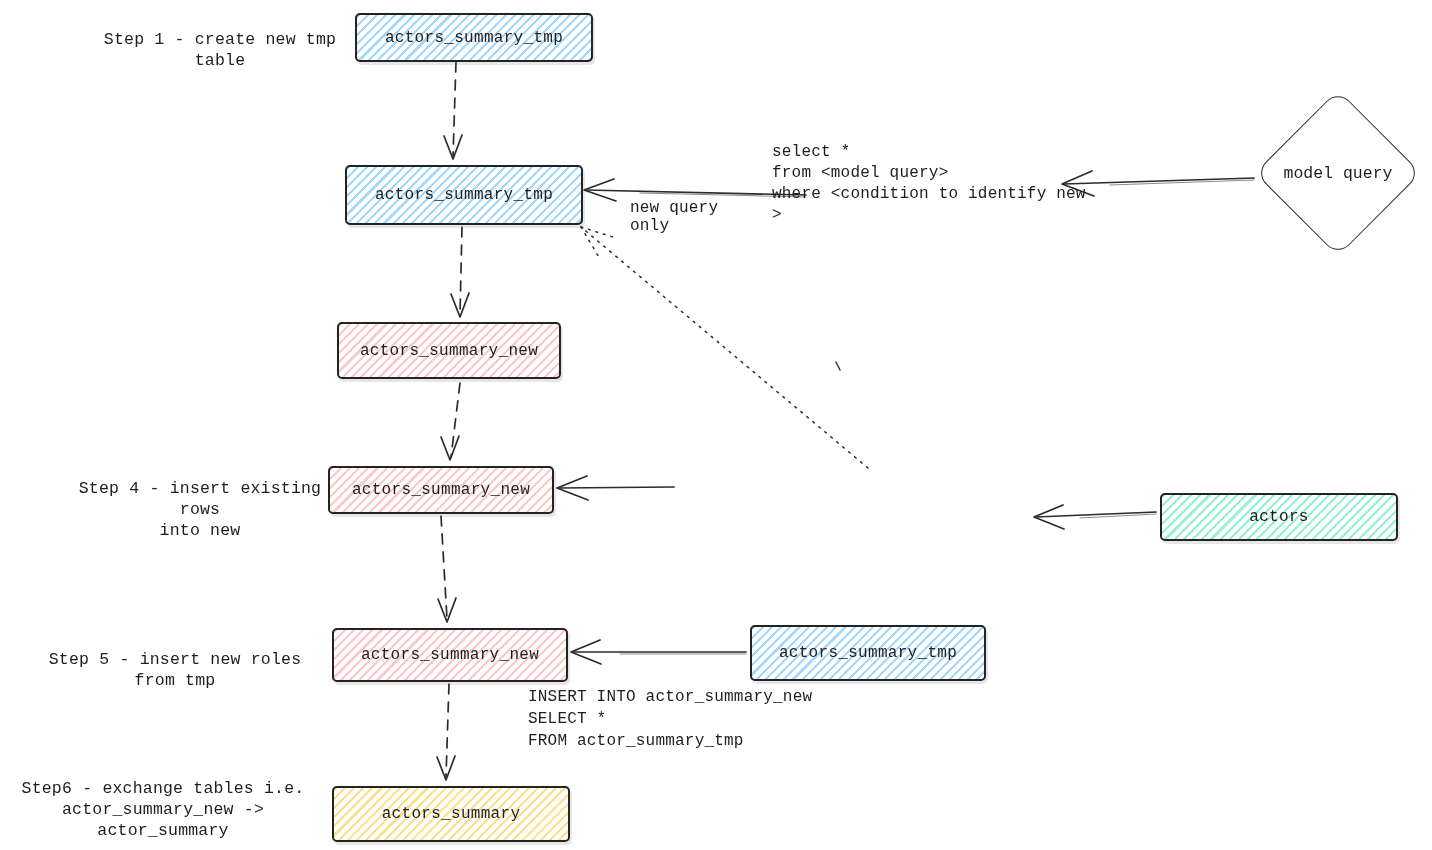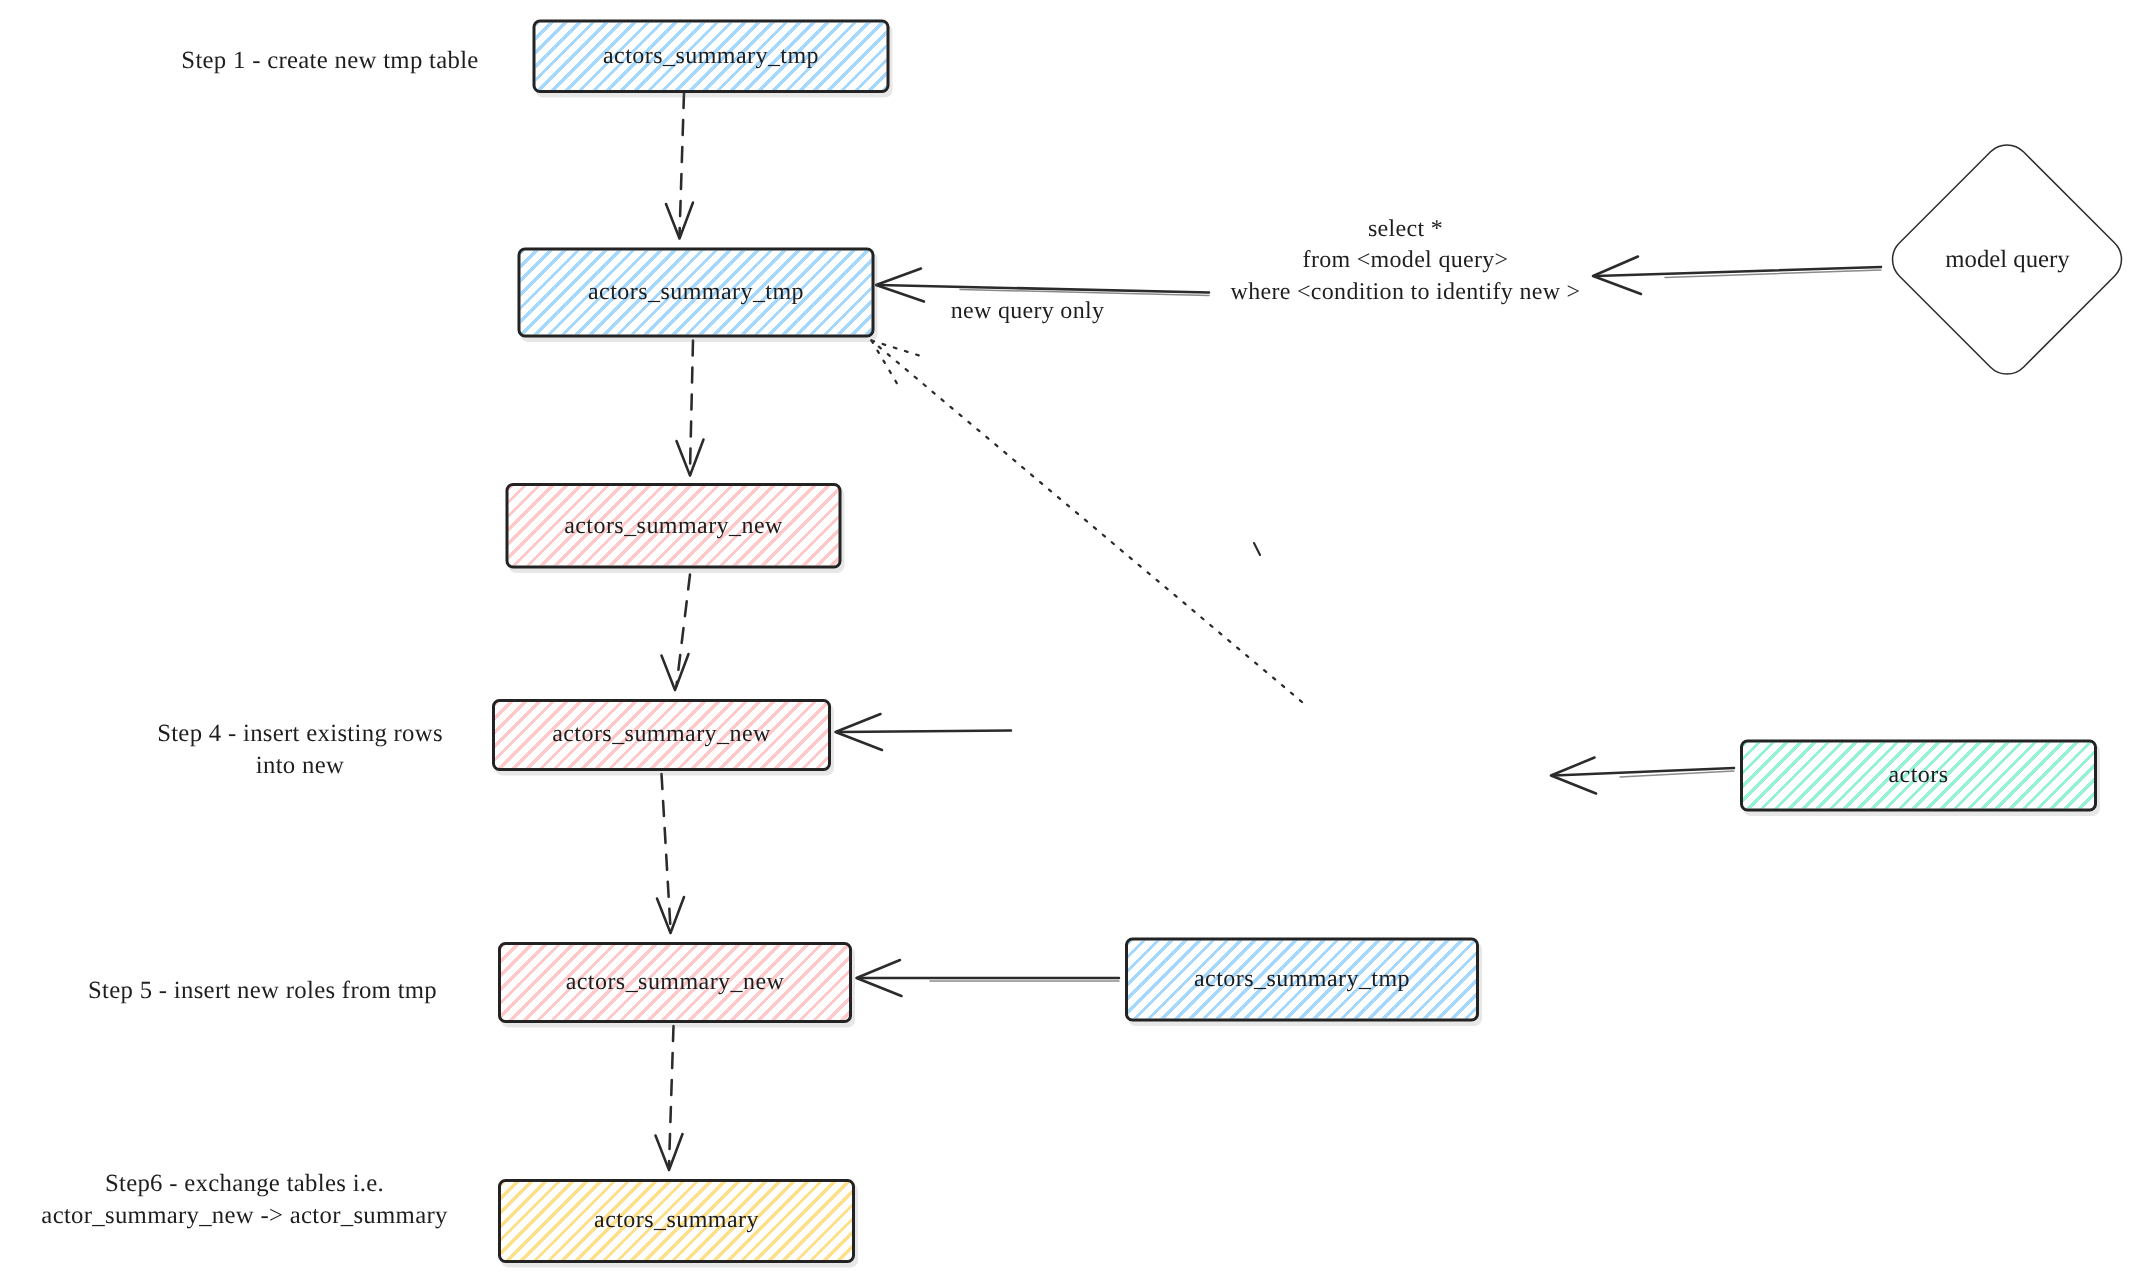--- a/index.html
+++ b/index.html
@@ -1,37 +1,37 @@
 <!DOCTYPE html>
 <html><head>
 <meta charset="utf-8">
 <style>
   html,body{margin:0;padding:0;background:#ffffff;}
   #canvas{
     position:relative;width:1432px;height:850px;background:#ffffff;overflow:hidden;
-    font-family:Liberation Serif, serif;color:#1e1e1e;
+    font-family:Liberation Mono, monospace;color:#1e1e1e;
   }
   .lbl{position:absolute;text-align:center;font-size:16.5px;line-height:21px;letter-spacing:.2px;}
   .node{
     position:absolute;box-sizing:border-box;border:2px solid #232323;border-radius:5px;
     display:flex;align-items:center;justify-content:center;
     font-size:16px;letter-spacing:.3px;background-color:#ffffff;
     box-shadow:2px 3px 0 rgba(120,120,120,.18);
   }
   .hatch-blue{background-image:repeating-linear-gradient(135deg,#a5d8ff 0 2.2px,rgba(255,255,255,0) 2.2px 6.5px);}
   .hatch-pink{background-image:repeating-linear-gradient(135deg,#ffc9c9 0 2.2px,rgba(255,255,255,0) 2.2px 6.5px);}
   .hatch-teal{background-image:repeating-linear-gradient(135deg,#96f2d7 0 2.2px,rgba(255,255,255,0) 2.2px 6.5px);}
   .hatch-yellow{background-image:repeating-linear-gradient(135deg,#ffe08a 0 2.2px,rgba(255,255,255,0) 2.2px 6.5px);}
   .diamond{
     position:absolute;left:1279px;top:114px;width:116px;height:116px;
     border:1.8px solid #2b2b2b;border-radius:16px;transform:rotate(45deg);background:#fff;
     display:flex;align-items:center;justify-content:center;
   }
   .diamond .inner{transform:rotate(-45deg);font-size:16.5px;white-space:nowrap;}
-  .anno{position:absolute;text-align:center;font-size:16px;letter-spacing:.2px;}
+  .anno{position:absolute;text-align:left;font-size:16px;letter-spacing:.2px;}
   .anno.q{line-height:21px;}
   .anno.sql{line-height:22px;}
   svg{position:absolute;left:0;top:0;}
 </style>
 </head>
 <body>
 
 <div id="canvas">
 
   <svg width="1432" height="850" viewBox="0 0 1432 850" fill="none" stroke="#2b2b2b" stroke-width="1.7" stroke-linecap="round" stroke-linejoin="round">
@@ -136,14 +136,19 @@
   </div>
 
   <div class="anno q" style="left:772px;top:142px;width:330px;">
     <div>select *</div>
     <div>from &lt;model query&gt;</div>
     <div>where &lt;condition to identify new &gt;</div>
   </div>
   <div class="anno" style="left:630px;top:199px;width:110px;">
     <span>new query only</span>
   </div>
+  <div class="anno sql" style="left:528px;top:686px;width:312px;">
+    <div>INSERT INTO actor_summary_new</div>
+    <div>SELECT *</div>
+    <div>FROM actor_summary_tmp</div>
+  </div>
 
 </div>
 
 </body></html>

